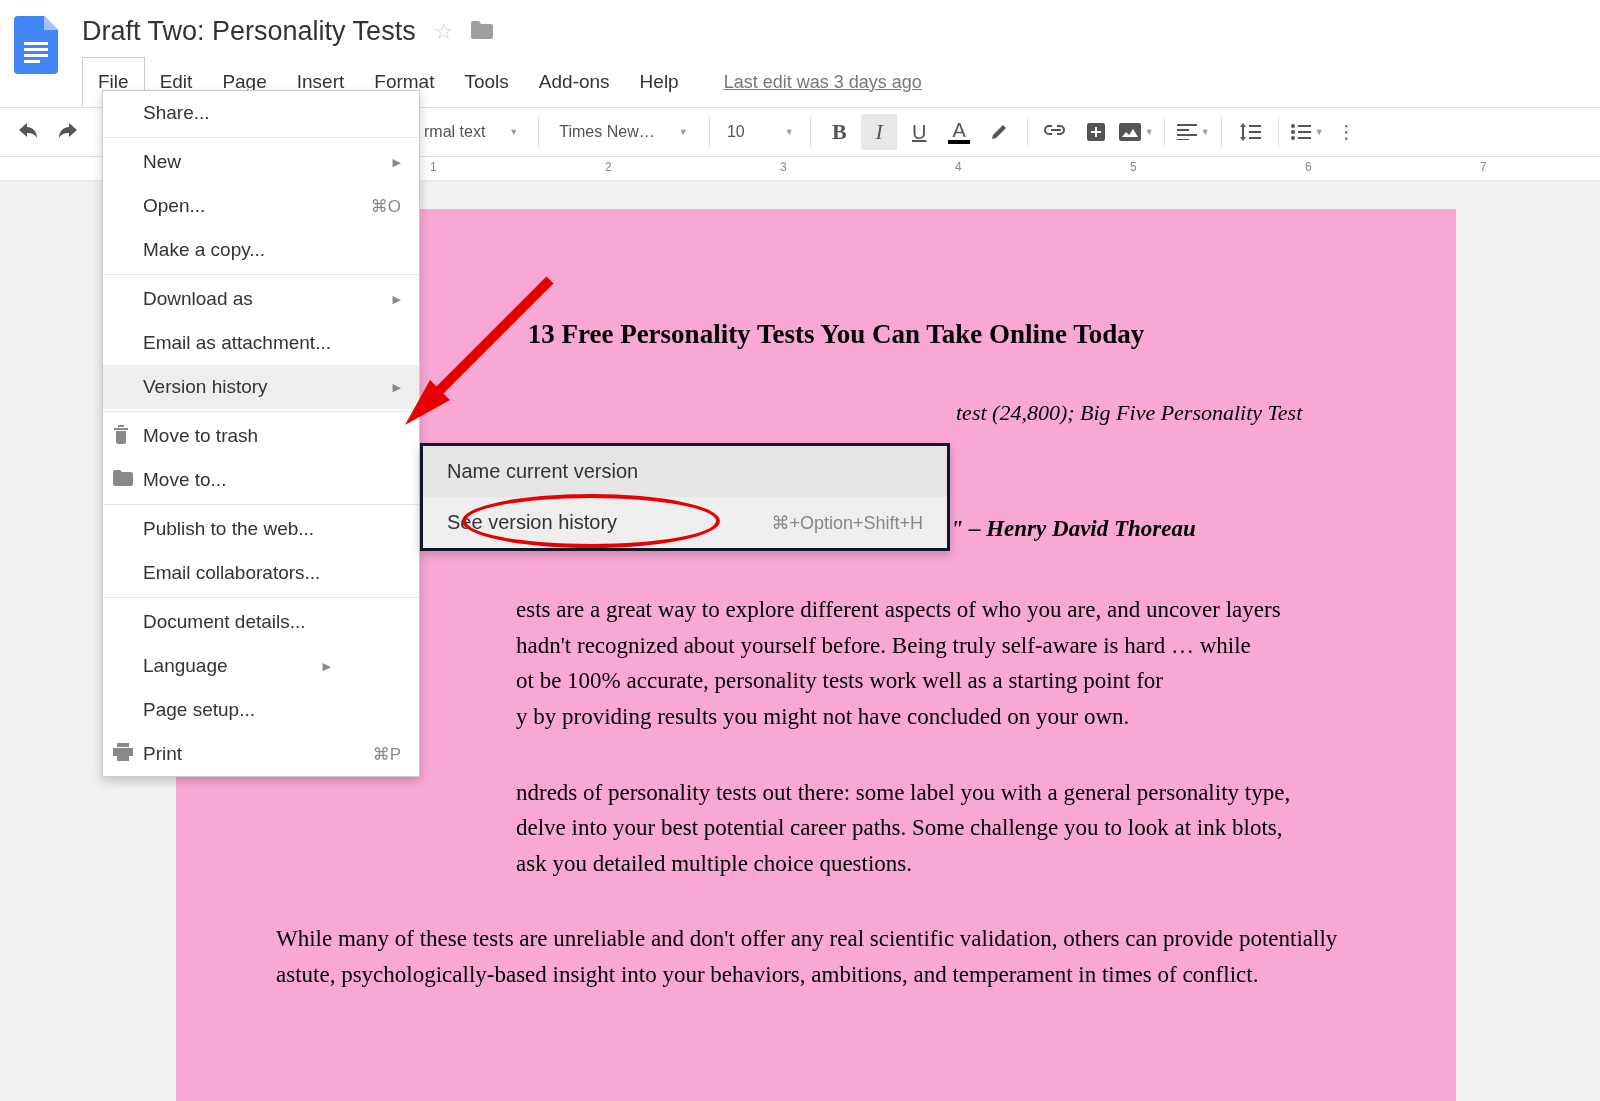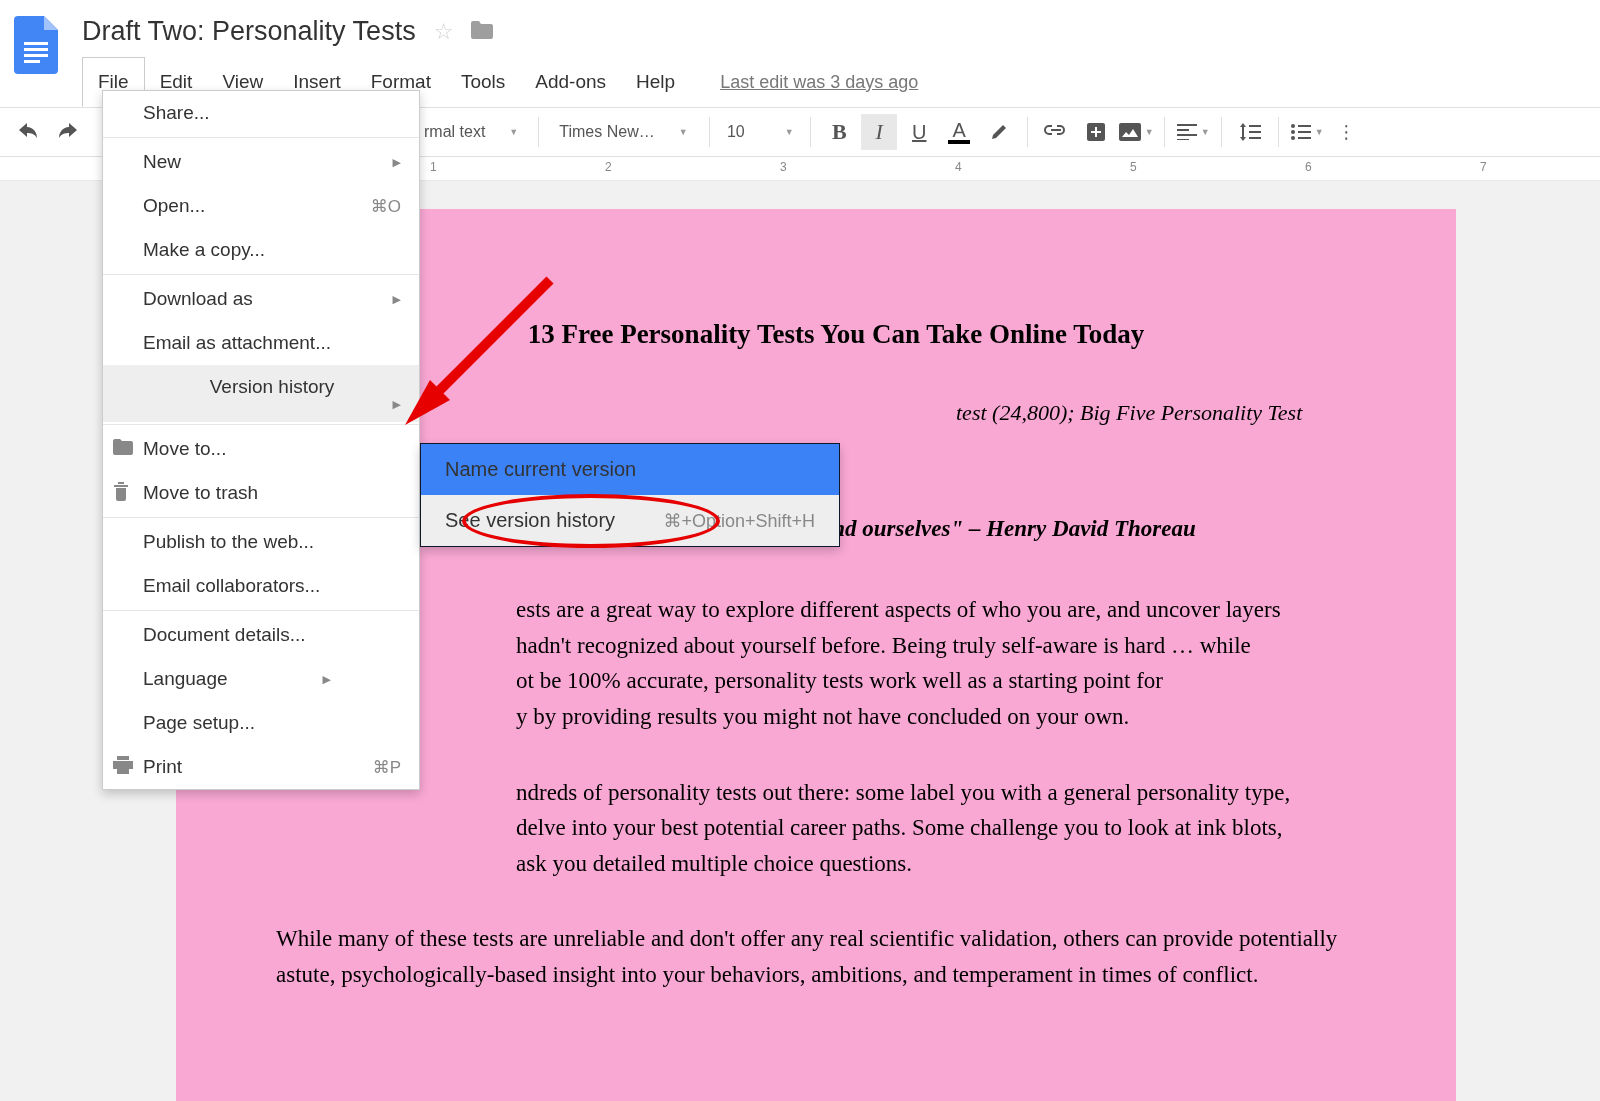--- a/index.html
+++ b/index.html
@@ -32,27 +32,27 @@
 .canvas { background: #f1f1f1; height: 920px; position: relative; }
 .page { position: absolute; left: 176px; top: 28px; width: 1280px; background: #f9a8d4; height: 900px; padding: 110px 60px 40px 100px; }
 
 .doc-h1 { font-family: 'Times New Roman', serif; font-size: 27px; font-weight: bold; text-align: center; margin-bottom: 50px; }
 .doc-meta { font-family: 'Times New Roman', serif; font-style: italic; font-size: 22px; margin-bottom: 40px; }
 .doc-quote { font-family: 'Times New Roman', serif; font-style: italic; font-weight: bold; font-size: 23px; margin-bottom: 50px; }
 .doc-p { font-family: 'Times New Roman', serif; font-size: 23px; line-height: 1.55; margin-bottom: 40px; }
 
 .file-menu { position: absolute; left: 102px; top: 90px; width: 318px; background: #fff; border: 1px solid #ccc; box-shadow: 0 4px 10px rgba(0,0,0,.2); z-index: 30; font-size: 19px; color: #333; }
 .fm-item { display: flex; align-items: center; padding: 11px 18px 11px 40px; cursor: pointer; position: relative; }
-.fm-item.selected { background: #eeeeee; flex-direction: column; }
+.fm-item.selected { background: #eeeeee; }
 .fm-sep { height: 1px; background: #e6e6e6; margin: 2px 0; }
 .fm-shortcut { margin-left: auto; color: #888; font-size: 17px; }
 .fm-arrow { margin-left: auto; font-size: 11px; color: #888; }
 .fm-ico { position: absolute; left: 10px; color: #888; }
 
-.submenu { position: absolute; left: 420px; top: 443px; width: 420px; background: #3b82f6; border: 1px solid #0f172a; box-shadow: 0 4px 10px rgba(0,0,0,.2); z-index: 40; font-size: 20px; color: #333; }
+.submenu { position: absolute; left: 420px; top: 443px; width: 530px; background: #e5e5e5; border: 3px solid #0f172a; box-shadow: 0 4px 10px rgba(0,0,0,.2); z-index: 40; font-size: 20px; color: #333; }
 .sm-item { display: flex; align-items: center; padding: 14px 24px; cursor: pointer; }
 .sm-item.hover { background: #eeeeee; }
 .sm-shortcut { margin-left: auto; color: #888; font-size: 18px; }
 
 .arrow-annotation { position: absolute; left: 390px; top: 260px; z-index: 50; }
 .circle-annotation { position: absolute; left: 462px; top: 494px; width: 258px; height: 54px; border: 4px solid #e60000; border-radius: 50%; z-index: 50; }
 
 .text-color-btn { display:flex; flex-direction:column; align-items:center; justify-content:center; }
 .text-color-underline { width:22px; height:4px; background:#000; }
 </style>
@@ -76,21 +76,21 @@
       <span class="star-icon">☆</span>
       <span class="folder-icon">
         <svg width="22" height="18" viewBox="0 0 22 18">
             <path d="M2 0h6l2 3h10a2 2 0 012 2v11a2 2 0 01-2 2H2a2 2 0 01-2-2V2a2 2 0 012-2z" fill="#9e9e9e"></path>
           </svg>
       </span>
     </div>
     <div class="menubar">
       <div class="menu-item active">File</div>
       <div class="menu-item">Edit</div>
-      <div class="menu-item">View</div>
+      <div class="menu-item">Page</div>
       <div class="menu-item">Insert</div>
       <div class="menu-item">Format</div>
       <div class="menu-item">Tools</div>
       <div class="menu-item">Add-ons</div>
       <div class="menu-item">Help</div>
       <div class="last-edit">Last edit was 3 days ago</div>
     </div>
   </div>
 </div>
 
@@ -232,30 +232,30 @@
     </div>
   <div class="fm-item">
       <span>Email as attachment...</span>
     </div>
   <div class="fm-item selected">
       <span>Version history</span>
       <span class="fm-arrow">▶</span>
     </div>
   <div class="fm-sep"></div>
   <div class="fm-item">
+    <span class="fm-ico"><svg width="16" height="20" viewBox="0 0 16 20">
+          <path d="M1 4h14v2H1zM3 7h10v11a2 2 0 01-2 2H5a2 2 0 01-2-2V7zM5 1h6v2H5z" fill="#888"></path>
+        </svg></span>
+    <span>Move to trash</span>
+  </div>
+  <div class="fm-item">
     <span class="fm-ico"><svg width="20" height="16" viewBox="0 0 20 16">
           <path d="M2 0h5l2 2h9a2 2 0 012 2v10a2 2 0 01-2 2H2a2 2 0 01-2-2V2a2 2 0 012-2z" fill="#888"></path>
         </svg></span>
     <span>Move to...</span>
-  </div>
-  <div class="fm-item">
-    <span class="fm-ico"><svg width="16" height="20" viewBox="0 0 16 20">
-          <path d="M1 4h14v2H1zM3 7h10v11a2 2 0 01-2 2H5a2 2 0 01-2-2V7zM5 1h6v2H5z" fill="#888"></path>
-        </svg></span>
-    <span>Move to trash</span>
   </div>
   <div class="fm-sep"></div>
   <div class="fm-item">
       <span>Publish to the web...</span>
     </div>
   <div class="fm-item">
       <span>Email collaborators...</span>
     </div>
   <div class="fm-sep"></div>
   <div class="fm-item">

